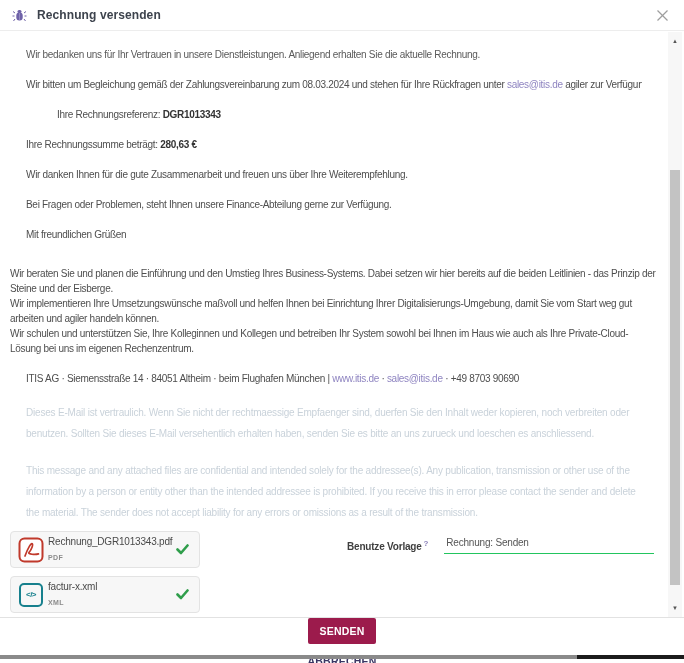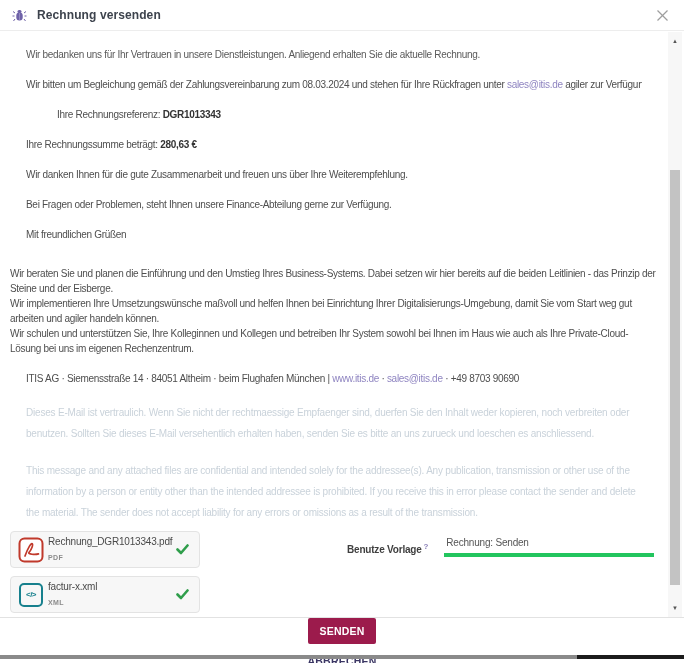--- a/index.html
+++ b/index.html
@@ -39,21 +39,21 @@
   .fileicon { width:26px; height:26px; flex:0 0 26px; display:flex; align-items:center; justify-content:center; }
   .xmlbox { width:24px; height:24px; border:2px solid #17808d; border-radius:5px; color:#17808d; font-size:8px; font-weight:bold; display:flex; align-items:center; justify-content:center; letter-spacing:-0.5px; }
   .fmeta { margin-left:4px; display:flex; flex-direction:column; justify-content:center; min-width:0; }
   .fname { font-size:10px; color:#4a4a4a; letter-spacing:-0.2px; white-space:nowrap; }
   .ftype { font-size:7px; font-weight:bold; color:#8b8b8b; letter-spacing:.4px; margin-top:2px; }
   .fcheck { margin-left:auto; display:flex; }
 
   .tpl { margin-left:147px; flex:1; display:flex; align-items:flex-end; margin-top:5px; }
   .tpl label { font-size:10px; font-weight:bold; color:#3f3f3f; white-space:nowrap; letter-spacing:-0.2px; }
   .tpl sup { color:#8a80b8; font-size:8px; margin-left:2px; }
-  .tpl input { flex:1; margin-left:16px; border:none; border-bottom:4px solid #22c55e; background:transparent; font-family:"Liberation Sans", sans-serif; font-size:10px; color:#555; padding:1px 2px 5px 2px; outline:none; letter-spacing:-0.2px; }
+  .tpl input { flex:1; margin-left:16px; border:none; border-bottom:1px solid #22c55e; background:transparent; font-family:"Liberation Sans", sans-serif; font-size:10px; color:#555; padding:1px 2px 5px 2px; outline:none; letter-spacing:-0.2px; }
 
   
   .sb { position:absolute; top:32px; right:2px; width:14px; height:585px; background:#f7f7f7; }
   .sb .arr { position:absolute; left:0; width:14px; text-align:center; font-size:6px; color:#555; cursor:pointer; line-height:8px; }
   .sb .up { top:5px; }
   .sb .dn { bottom:5px; }
   .sb .thumb { position:absolute; left:2px; top:138px; width:10px; height:415px; background:#c3c3c3; cursor:pointer; }
 
   
   .ftr { position:absolute; left:0; right:0; bottom:8px; height:38px; border-top:1px solid #e2e2e2; background:#fff; display:flex; align-items:center; padding:0 10px; gap:4px;flex-direction:column; }

